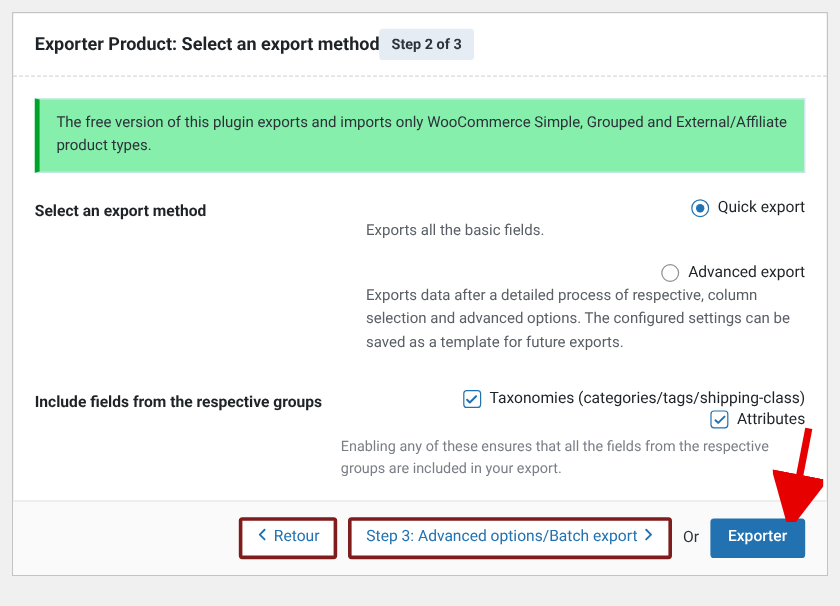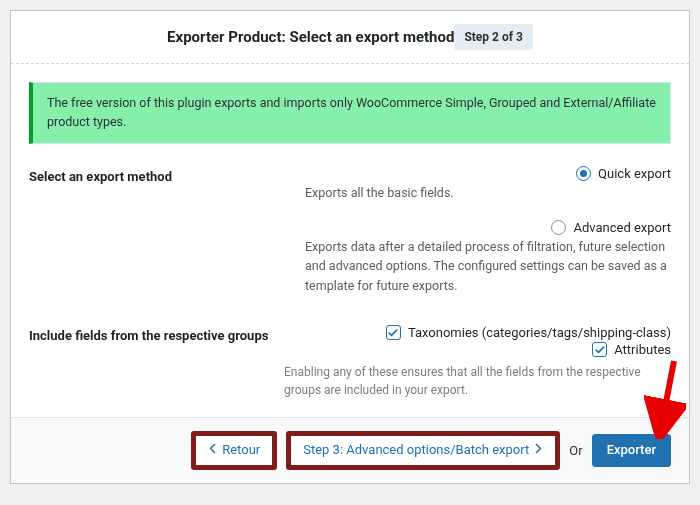--- a/index.html
+++ b/index.html
@@ -12,21 +12,21 @@
   }
   .card {
     background: #fff;
     border: 1px solid #c3c4c7;
     width: 680px;
     margin: 0 auto;
     position: relative;
   }
   .card-header {
     display: flex;
-    justify-content: center;
+    justify-content: flex-start;
     align-items: center;
     padding: 13px 18px 13px 18px;
     border-bottom: 1px dashed #d5d5d5;
   }
   .card-title {
     font-size: 15px;
     font-weight: 700;
     color: #1d2327;
   }
   .step-badge {
@@ -136,21 +136,21 @@
     padding: 6px 12px;
     border-radius: 3px;
     cursor: pointer;
     display: inline-flex;
     align-items: center;
     gap: 5px;
     line-height: 1.3;
   }
   .btn-outline {
     background: #fff;
-    border: 5px solid #7f1d1d;
+    border: 3px solid #7f1d1d;
     color: #2271b1;
   }
   .btn-primary {
     background: #2271b1;
     border: 1px solid #2271b1;
     color: #fff;
     font-weight: 500;
     padding: 7px 14px;
   }
   .or-text { font-size: 13px; color: #2c3338; }
@@ -189,21 +189,21 @@
           <span class="radio-label">Quick export</span>
         </div>
         <div class="desc">Exports all the basic fields.</div>
       </div>
 
       <div class="radio-group">
         <div class="radio-row">
           <span class="radio unchecked"></span>
           <span class="radio-label">Advanced export</span>
         </div>
-        <div class="desc">Exports data after a detailed process of filtration, future selection and advanced options. The configured settings can be saved as a template for future exports.</div>
+        <div class="desc">Exports data after a detailed process of respective, column selection and advanced options. The configured settings can be saved as a template for future exports.</div>
       </div>
 
     </div>
   </div>
 
   <div class="form-section">
     <div class="form-label-col">
       <div class="form-label">Include fields from the respective groups</div>
     </div>
     <div class="form-control-col">

